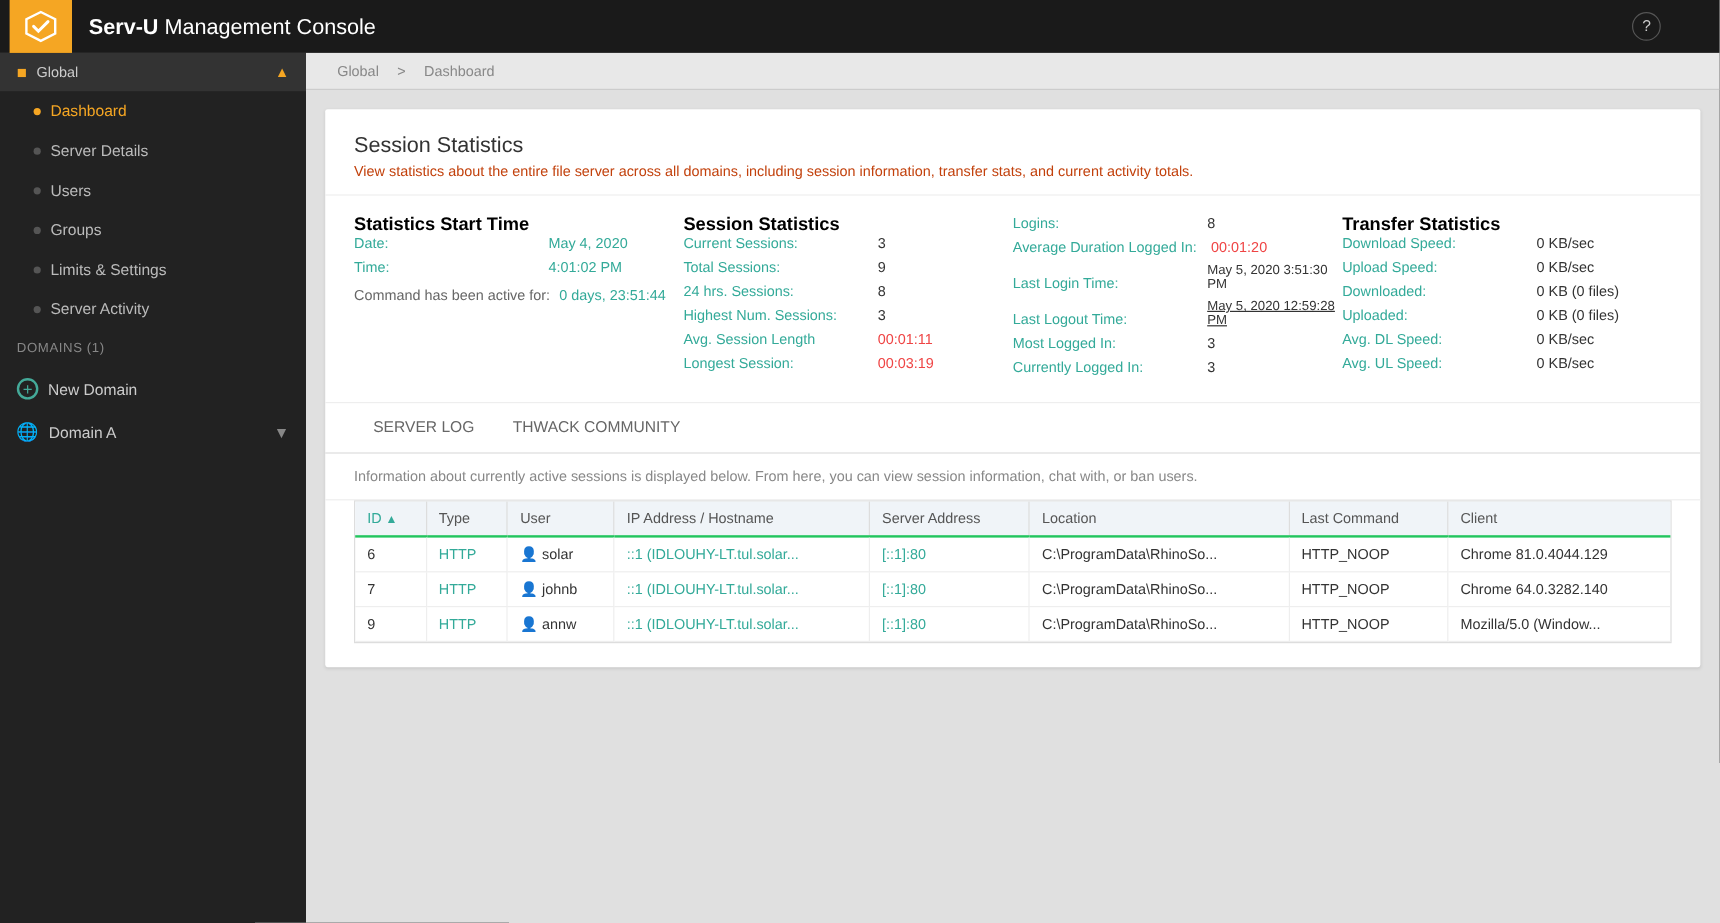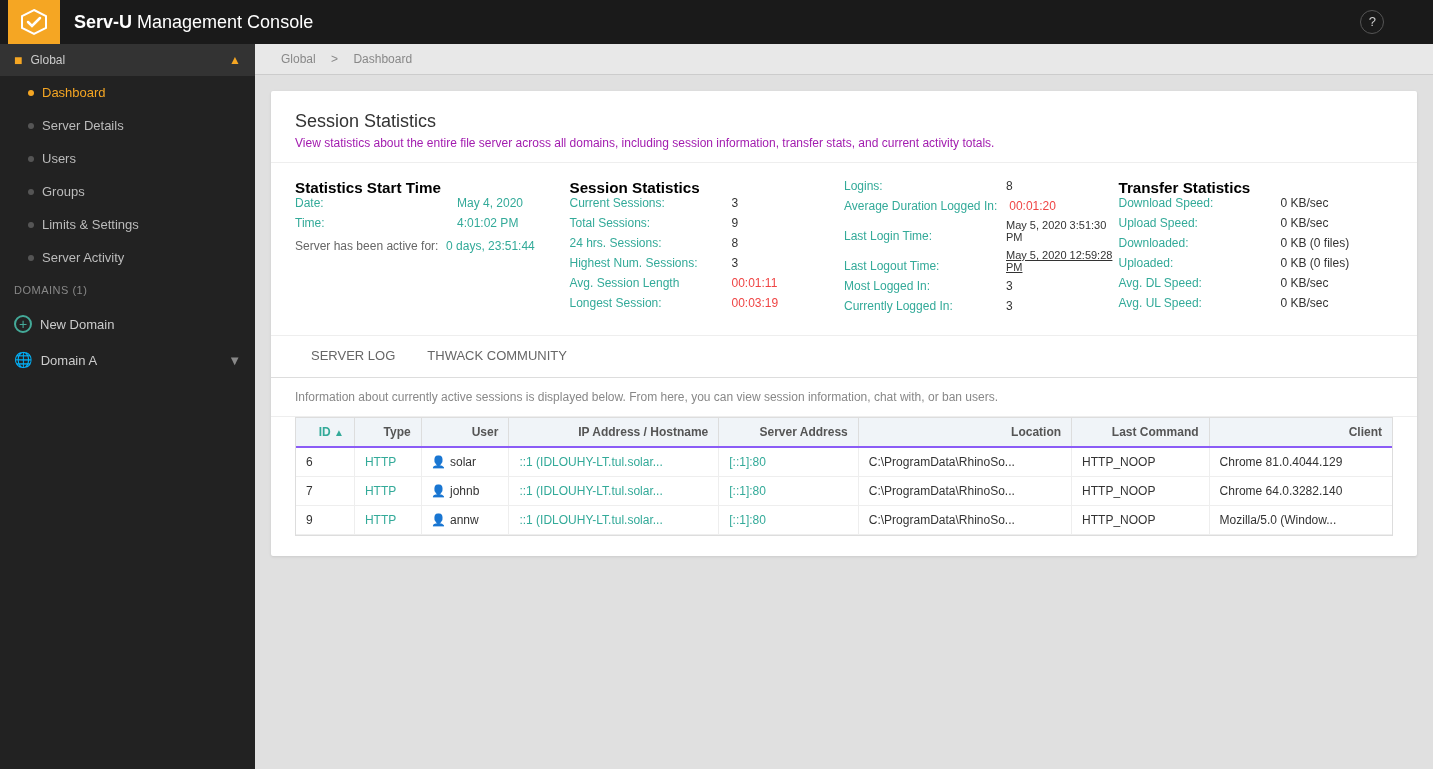--- a/index.html
+++ b/index.html
@@ -36,41 +36,41 @@
     
     .content { flex: 1; background: #e0e0e0; overflow-y: auto; padding: 0; }
     .breadcrumb { background: #e8e8e8; padding: 8px 20px; font-size: 12px; color: #666; border-bottom: 1px solid #ccc; }
     .breadcrumb span { color: #888; margin: 0 6px; }
 
     .panel { background: white; margin: 16px; border-radius: 2px; box-shadow: 0 1px 3px rgba(0,0,0,0.1); }
 
     
     .session-header { padding: 20px 24px 12px; border-bottom: 1px solid #eee; }
     .session-header h2 { font-size: 18px; font-weight: 400; color: #333; margin-bottom: 4px; }
-    .session-header p { color: #a21caf; font-size: 12px; }
+    .session-header p { color: #c2410c; font-size: 12px; }
 
     .stats-grid { display: grid; grid-template-columns: 1fr 1fr 1fr 1fr; padding: 16px 24px; border-bottom: 1px solid #eee; gap: 0; }
     .stat-row { display: flex; align-items: flex-end; margin-bottom: 6px; gap: 12px; }
     .stat-label { color: #3a9; font-size: 12px; min-width: 150px; }
     .stat-value { color: #333; font-size: 12px; }
     .stat-value.blue { color: #ef4444; }
     .stat-value.highlight { color: #3a9; }
     .stat-server { color: #666; font-size: 12px; padding-top: 4px; }
 
     
     .tabs { display: flex; padding: 0 24px; border-bottom: 1px solid #ddd; }
     .tab { padding: 12px 16px; font-size: 13px; cursor: pointer; color: #666; border-bottom: 3px solid transparent; margin-bottom: -1px; }
     .tab.active { color: #3a9; border-bottom-color: #3a9; font-weight: 500; }
 
     
     .table-info { padding: 12px 24px; color: #888; font-size: 12px; border-bottom: 1px solid #eee; }
 
     .sessions-table { width: 100%; border-collapse: collapse; font-size: 12px; }
     .sessions-table thead tr { background: #f0f4f8; }
-    .sessions-table th { padding: 7px 10px; text-align: right; color: #555; font-weight: 700; border-bottom: 2px solid #8b5cf6; border-right: 1px solid #ddd; font-size: 12px; }
+    .sessions-table th { padding: 7px 10px; text-align: left; color: #555; font-weight: 400; border-bottom: 2px solid #22c55e; border-right: 1px solid #ddd; font-size: 12px; }
     .sessions-table th:last-child { border-right: none; }
     .sessions-table td { padding: 7px 10px; border-bottom: 1px solid #eee; border-right: 1px solid #eee; color: #333; }
     .sessions-table td:last-child { border-right: none; }
     .sessions-table td.blue { color: #3a9; }
     .sessions-table th.sorted { color: #3a9; }
     .sort-arrow { color: #3a9; font-size: 10px; }
 
     .table-wrapper { padding: 0 24px 20px; }
     .table-container { border: 1px solid #ddd; margin-top: 0; }
   </style>
@@ -184,21 +184,21 @@
           <h3>Statistics Start Time</h3>
           <div class="stat-row">
             <span class="stat-label">Date:</span>
             <span class="stat-value highlight">May 4, 2020</span>
           </div>
           <div class="stat-row">
             <span class="stat-label">Time:</span>
             <span class="stat-value highlight">4:01:02 PM</span>
           </div>
           <div style="margin-top:8px;">
-            <span class="stat-server">Server has been active for:</span>
+            <span class="stat-server">Command has been active for:</span>
             <span class="stat-server" style="color:#3a9;margin-left:4px;">0 days, 23:51:44</span>
           </div>
         </div>
 
         <div>
           <h3>Session Statistics</h3>
           <div class="stat-row">
             <span class="stat-label">Current Sessions:</span>
             <span class="stat-value">3</span>
           </div>

